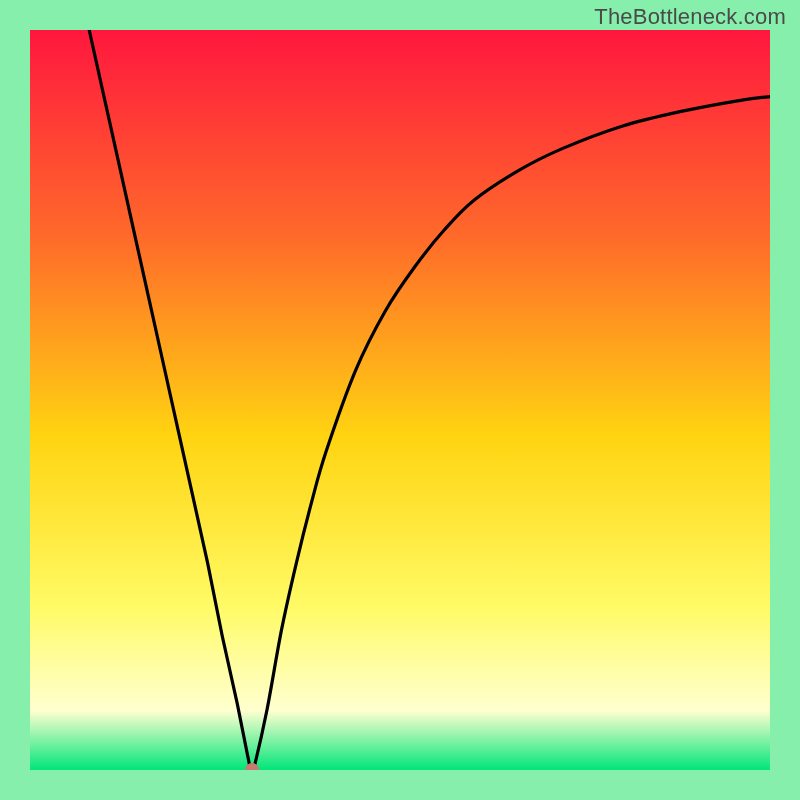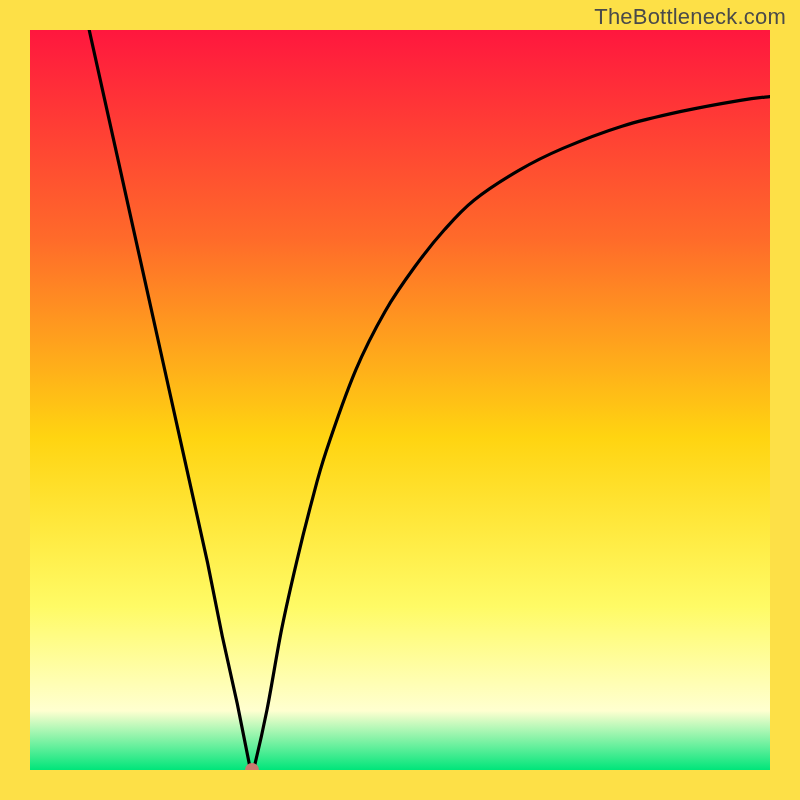--- a/index.html
+++ b/index.html
@@ -8,21 +8,21 @@
     width: 800px;
     height: 800px;
     overflow: hidden;
     background: #000;
     font-family: Arial, Helvetica, sans-serif;
   }
   .stage {
     position: relative;
     width: 800px;
     height: 800px;
-    background: #fde047;
+    background: #86efac;
   }
   .watermark {
     position: absolute;
     top: 4px;
     right: 14px;
     color: #4a4a4a;
     font-size: 22px;
     font-weight: 400;
     letter-spacing: 0.2px;
     user-select: none;

